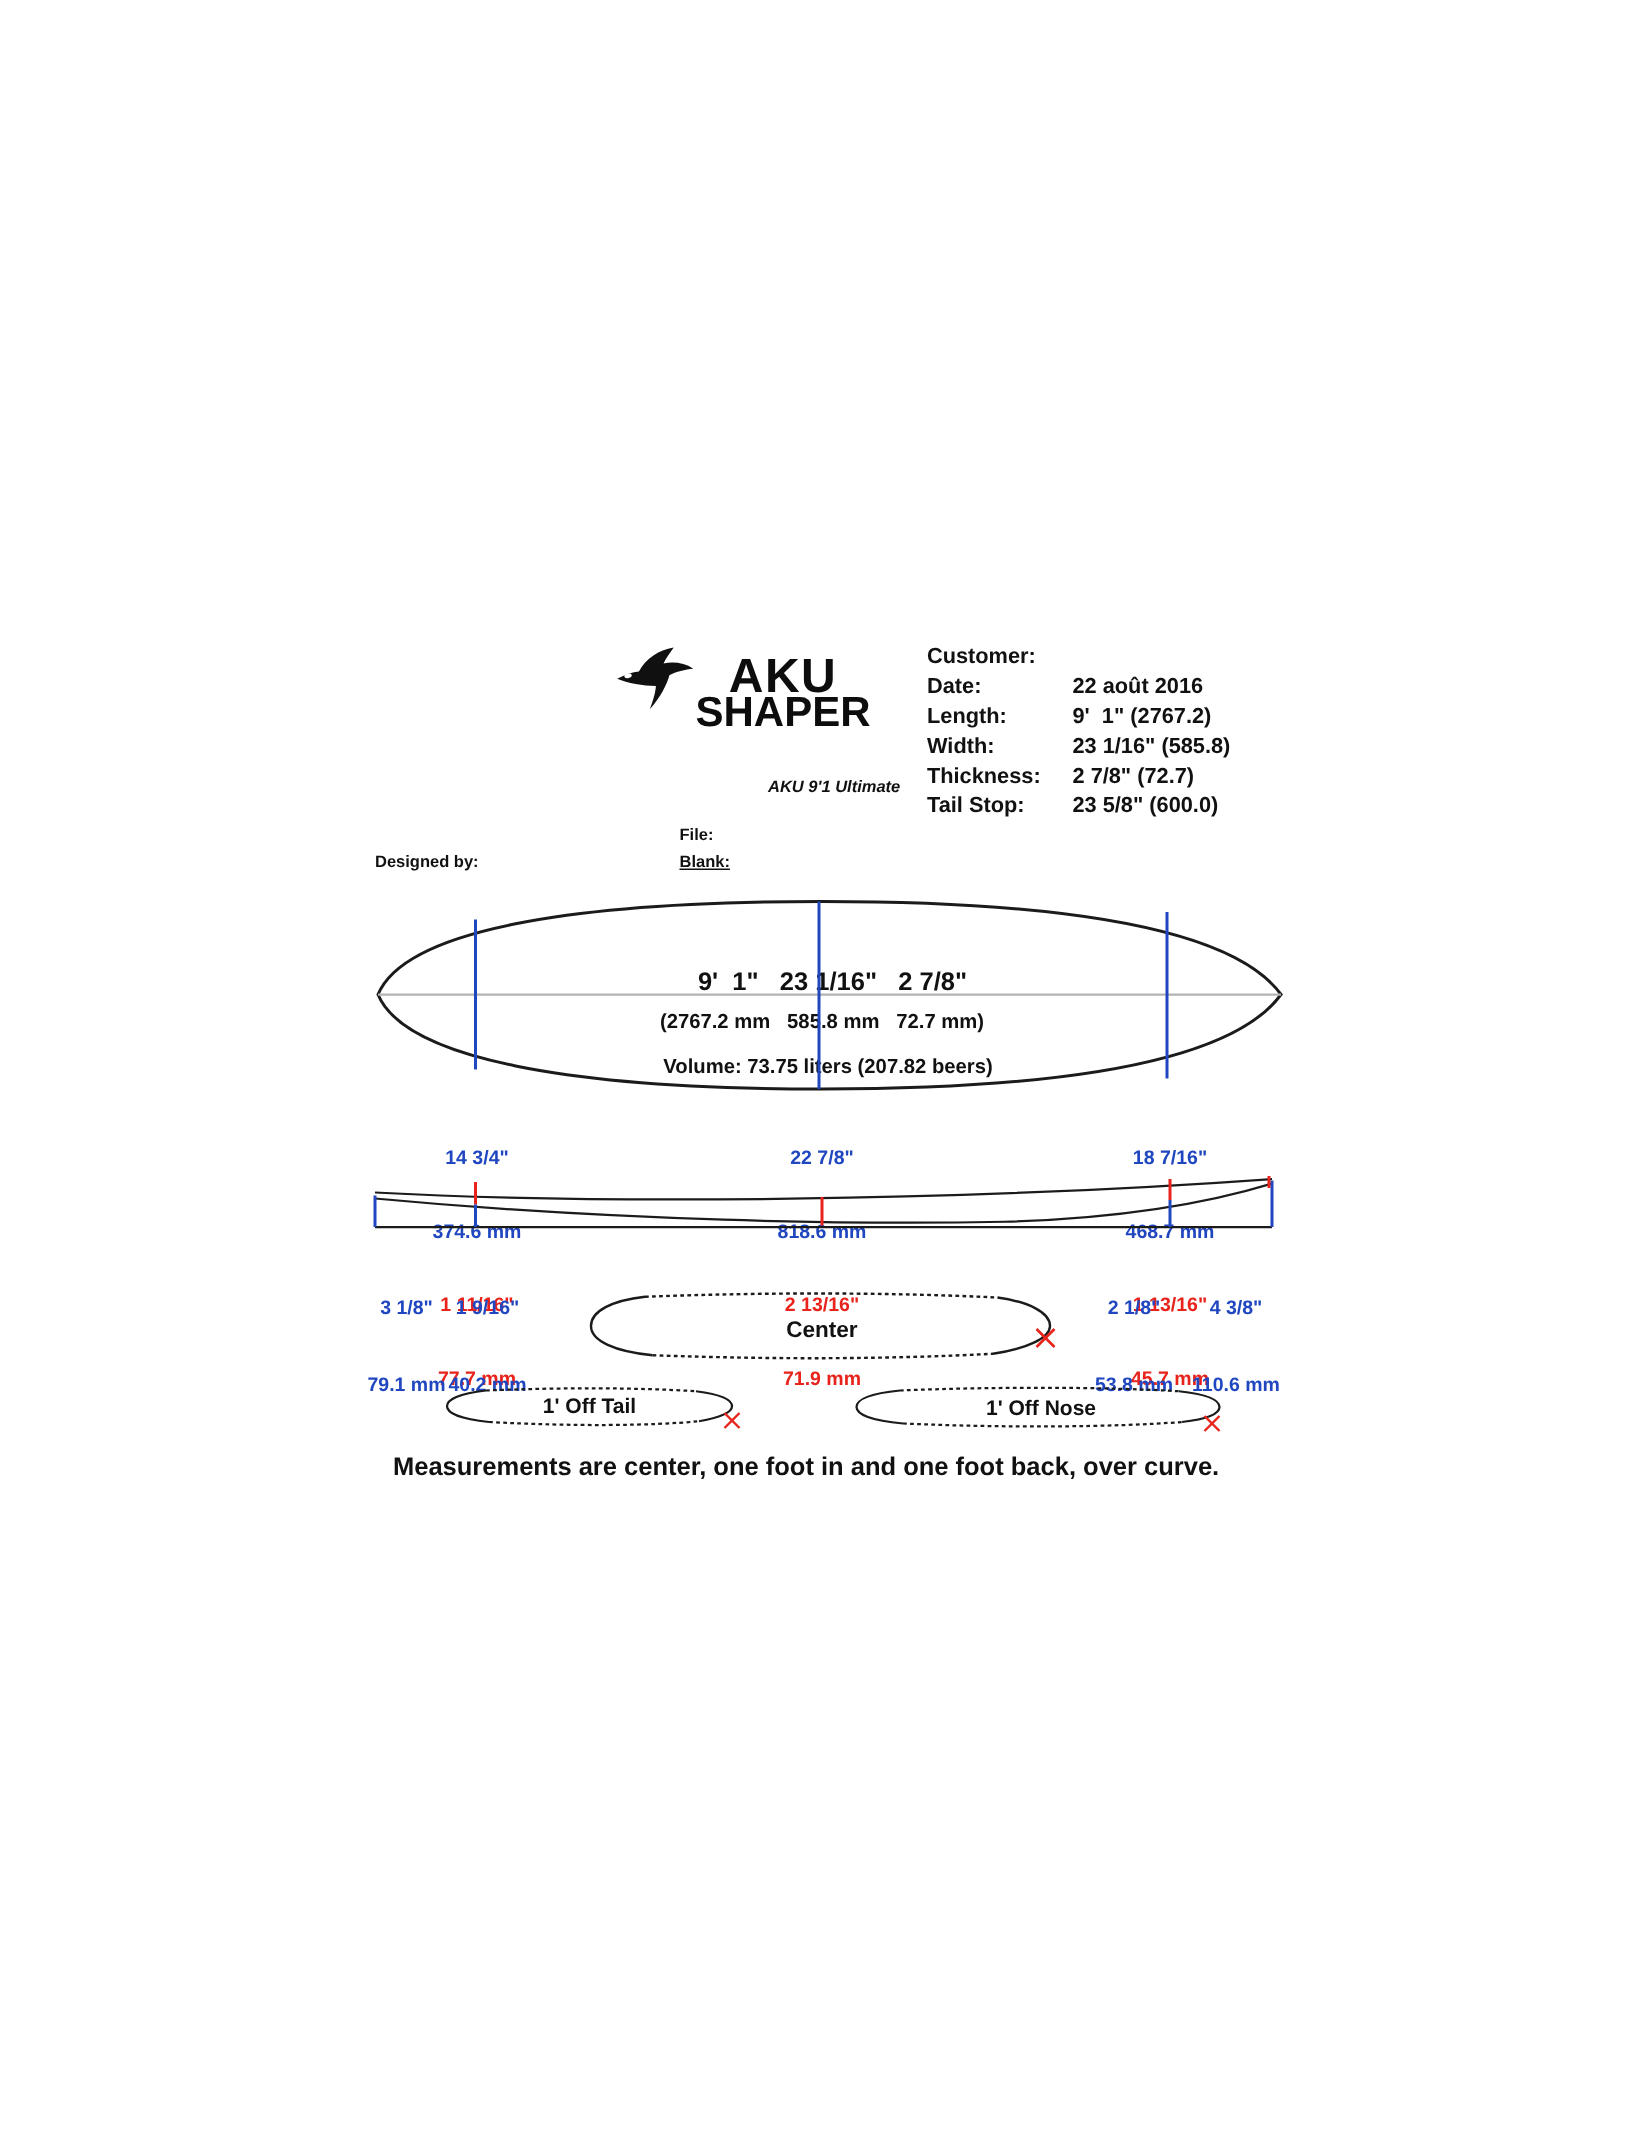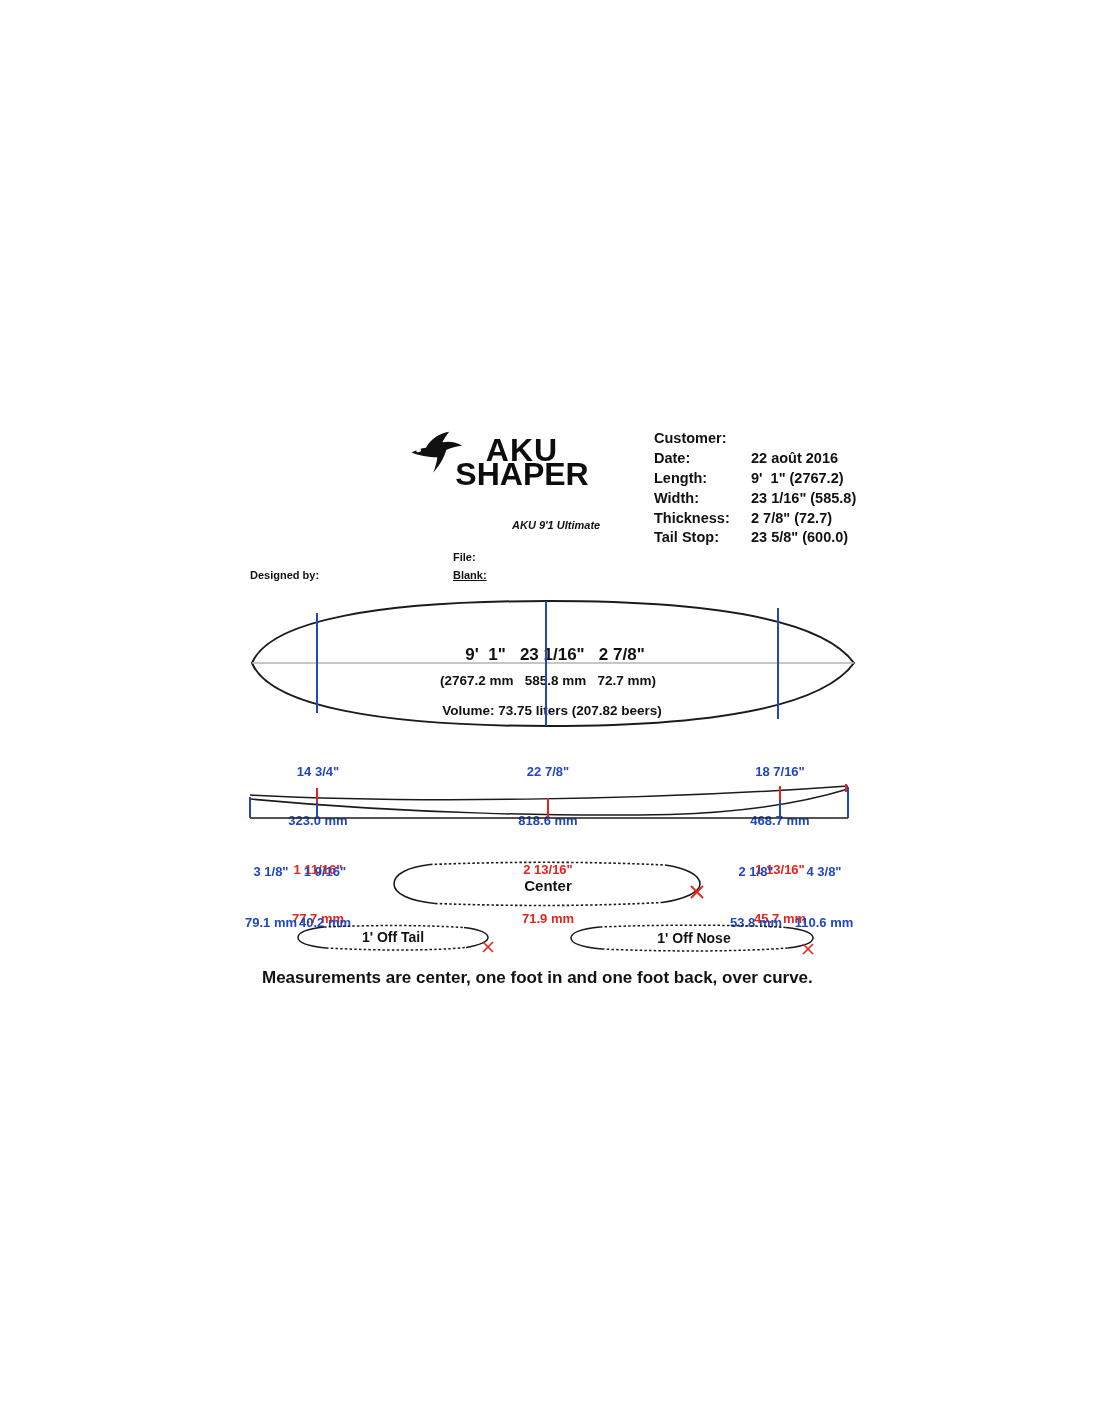--- a/index.html
+++ b/index.html
@@ -6,21 +6,21 @@
   .canvas {
     position:relative; width:1100px; height:1092px; background:#ffffff;
     font-family:"Liberation Sans","DejaVu Sans",sans-serif;
     font-weight:bold; color:#111; overflow:hidden;
   }
   .abs { position:absolute; }
 
   
   .logo-text { text-align:center; color:#0d0d0d; }
   .logo-line1 { font-size:32px; line-height:25px; letter-spacing:1px; }
-  .logo-line2 { font-size:32px; line-height:23px; letter-spacing:0px; }
+  .logo-line2 { font-size:28px; line-height:23px; letter-spacing:0px; }
 
   .cust-block { font-size:14.5px; }
   .cust-row { display:flex; height:19.9px; align-items:flex-start; }
   .cust-label { width:97px; white-space:pre; }
   .cust-value { white-space:pre; }
 
   .plain-label { font-size:11px; white-space:pre; }
 
   
   .meas-col { position:absolute; width:140px; text-align:center; font-size:13px; line-height:16.4px; white-space:pre; }
@@ -59,21 +59,21 @@
              C 48.5 16 42 17.5 37.5 20 C 36 26 31.5 35 24 43.5
              C 26.5 37 28 31.5 28.2 27.5 C 19.5 27.5 8.5 25.5 1.5 22.5 Z" fill="#101010"></path>
     <ellipse cx="9" cy="20.5" rx="2.6" ry="1.5" fill="#ffffff" transform="rotate(-14 9 20.5)"></ellipse>
   </svg>
 
   <div class="abs logo-text" style="left:453px; top:438px; width:138px;">
     <div class="logo-line1">AKU</div>
     <div class="logo-line2">SHAPER</div>
   </div>
 
-  <div class="abs cust-block" style="left:618px; top:430px;margin-left:36px;">
+  <div class="abs cust-block" style="left:618px; top:430px;">
     <div class="cust-row">
       <span class="cust-label">Customer:</span>
       <span class="cust-value"></span>
     </div>
     <div class="cust-row">
       <span class="cust-label">Date:</span>
       <span class="cust-value">22 août 2016</span>
     </div>
     <div class="cust-row">
       <span class="cust-label">Length:</span>
@@ -105,21 +105,21 @@
     <text class="dims-text" x="315" y="66" text-anchor="middle">9'  1"   23 1/16"   2 7/8"</text>
     <text class="mm-text" x="308" y="91" text-anchor="middle">(2767.2 mm   585.8 mm   72.7 mm)</text>
     <text class="vol-text" x="312" y="121" text-anchor="middle">Volume: 73.75 liters (207.82 beers)</text>
     <line class="stroke-blue" stroke-width="2" x1="77" y1="19" x2="77" y2="119"></line>
     <line class="stroke-blue" stroke-width="2" x1="306" y1="7" x2="306" y2="132"></line>
     <line class="stroke-blue" stroke-width="2" x1="538" y1="14" x2="538" y2="125"></line>
   </svg>
 
   <div class="meas-col" style="left:248px; top:731px;">
     <div class="blue">14 3/4"</div>
-    <div class="blue">323.0 mm</div>
+    <div class="blue">374.6 mm</div>
     <div class="red">1 11/16"</div>
     <div class="red">77.7 mm</div>
   </div>
   <div class="meas-col" style="left:478px; top:731px;">
     <div class="blue">22 7/8"</div>
     <div class="blue">818.6 mm</div>
     <div class="red">2 13/16"</div>
     <div class="red">71.9 mm</div>
   </div>
   <div class="meas-col" style="left:710px; top:731px;">

